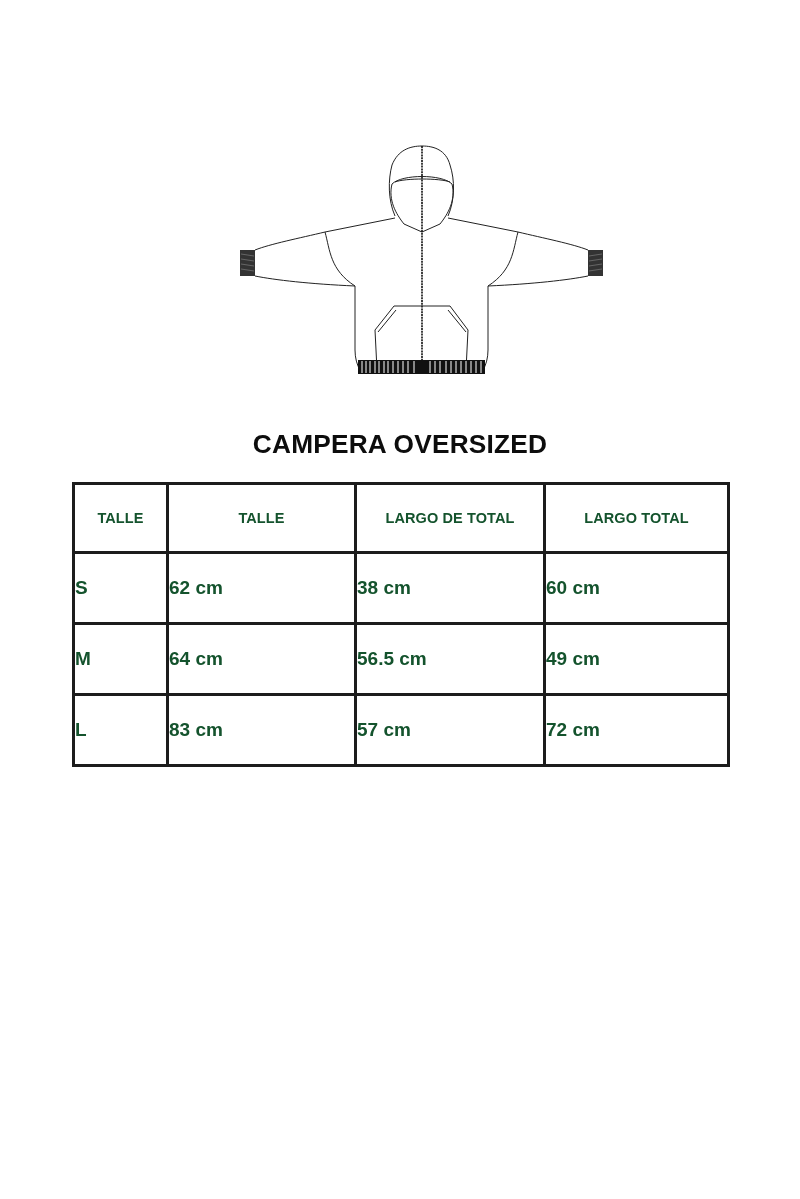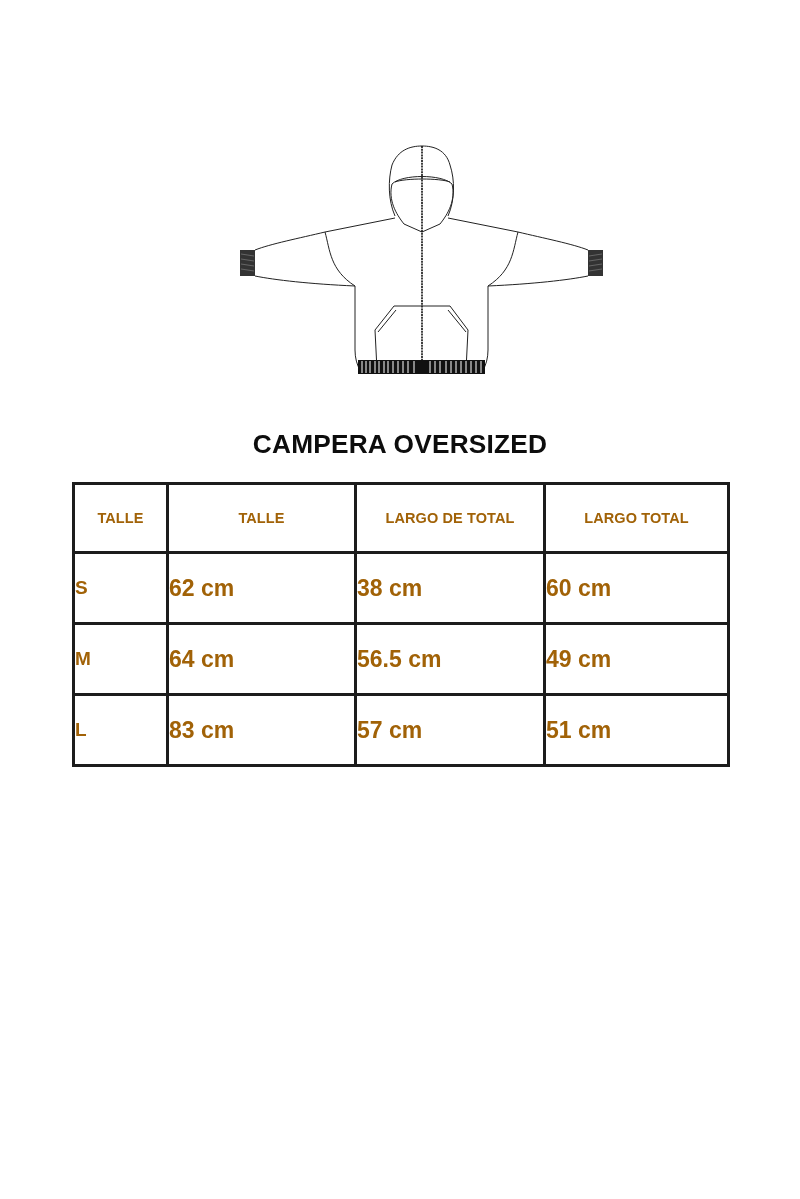--- a/index.html
+++ b/index.html
@@ -5,23 +5,23 @@
   html, body { margin: 0; padding: 0; background: #ffffff; }
   body { width: 800px; height: 1199px; position: relative; overflow: hidden;
          font-family: "Liberation Sans", "DejaVu Sans", sans-serif; color: #111; }
   .illustration { position: absolute; left: 230px; top: 140px; width: 380px; height: 240px; }
   .title { position: absolute; left: 0; width: 800px; top: 430px; text-align: center;
            font-size: 25px; font-weight: 900; letter-spacing: 0.2px; color: #0d0d0d;
            transform: scaleX(1.05); }
   table.size-table { position: absolute; left: 72px; top: 482px; border-collapse: collapse;
            width: 655px; table-layout: fixed; }
   .size-table td, .size-table th { border: 3px solid #1c1c1c; 
-           vertical-align: middle; font-weight: 900; color: #a16207; padding: 0; }
+           vertical-align: middle; font-weight: 900; color: #14532d; padding: 0; }
   .size-table th { height: 66px; font-size: 14.5px; letter-spacing: 0.1px; }
-  .size-table td { height: 68px; font-size: 23px; }
+  .size-table td { height: 68px; font-size: 19px; }
   .size-table td.size { font-size: 19px; }
 </style>
 </head>
 <body>
 
 <svg class="illustration" viewBox="0 0 380 240" xmlns="http://www.w3.org/2000/svg">
   <g fill="none" stroke="#222" stroke-width="1">
 
     <path d="M165,76 C158,60 158,40 162,25 C168,10 180,6 192,6 C204,6 216,10 220,25 C225,40 225,60 218,76"></path>
 
@@ -121,16 +121,16 @@
     <tr>
       <td class="size">M</td>
       <td>64 cm</td>
       <td>56.5 cm</td>
       <td>49 cm</td>
     </tr>
     <tr>
       <td class="size">L</td>
       <td>83 cm</td>
       <td>57 cm</td>
-      <td>51 cm</td>
+      <td>72 cm</td>
     </tr>
   </tbody>
 </table>
 
 </body></html>

